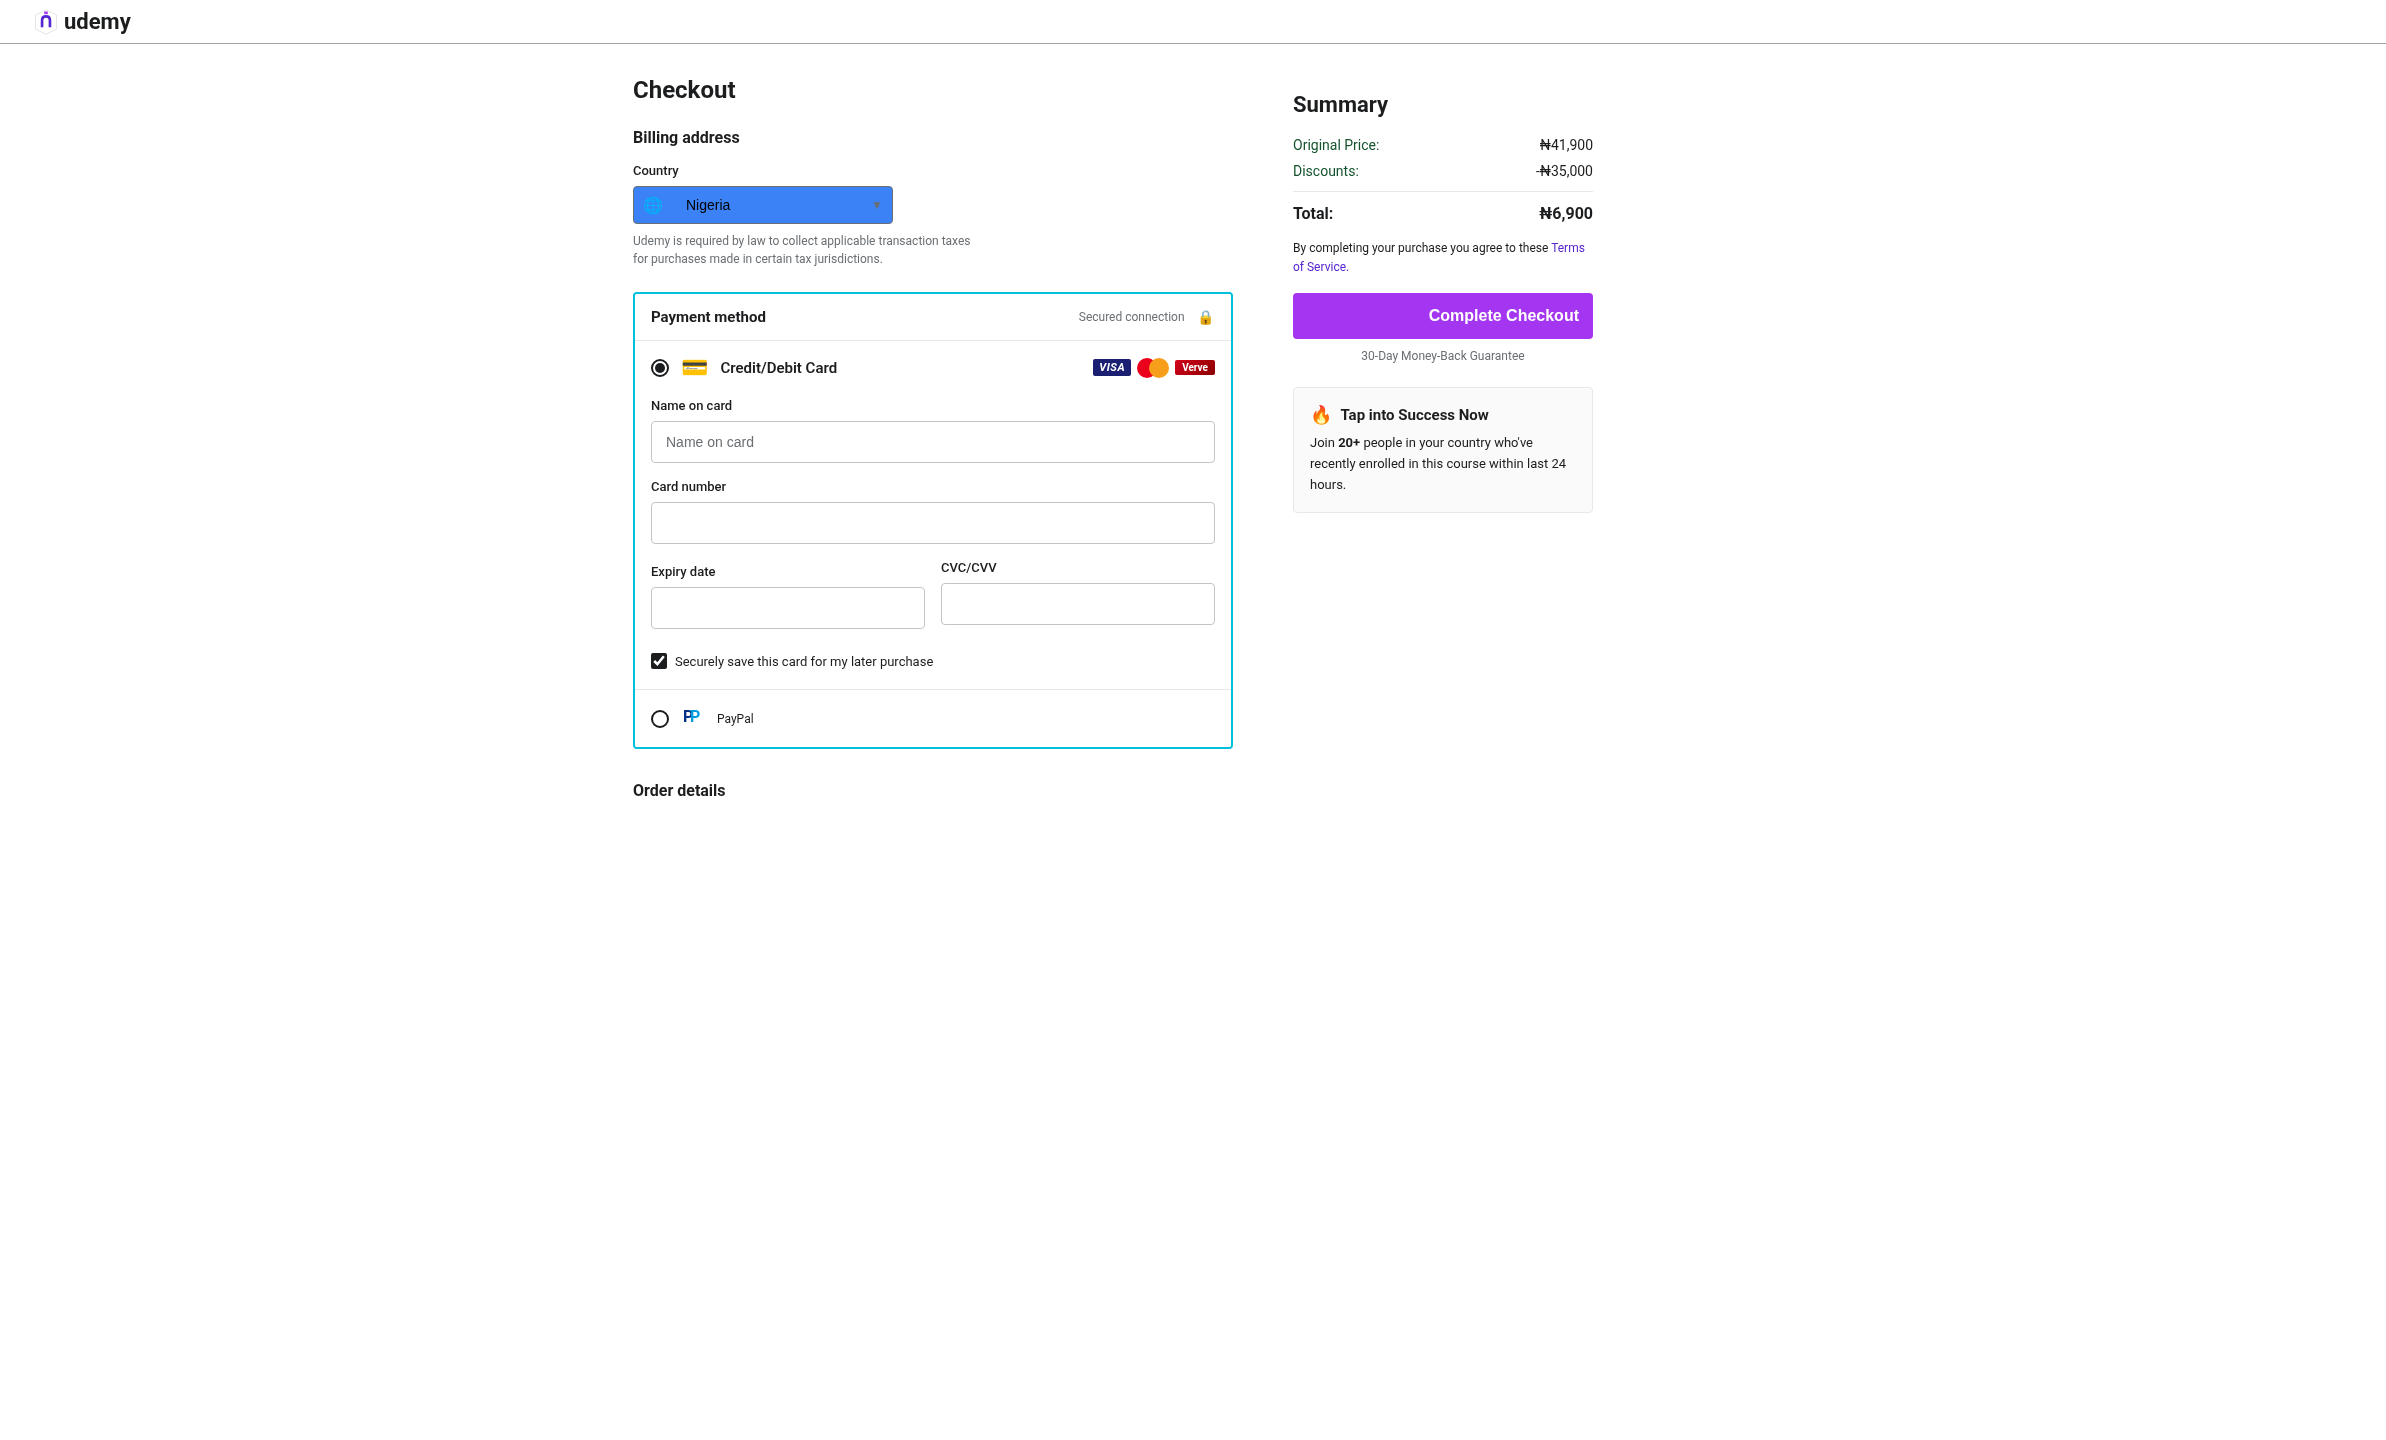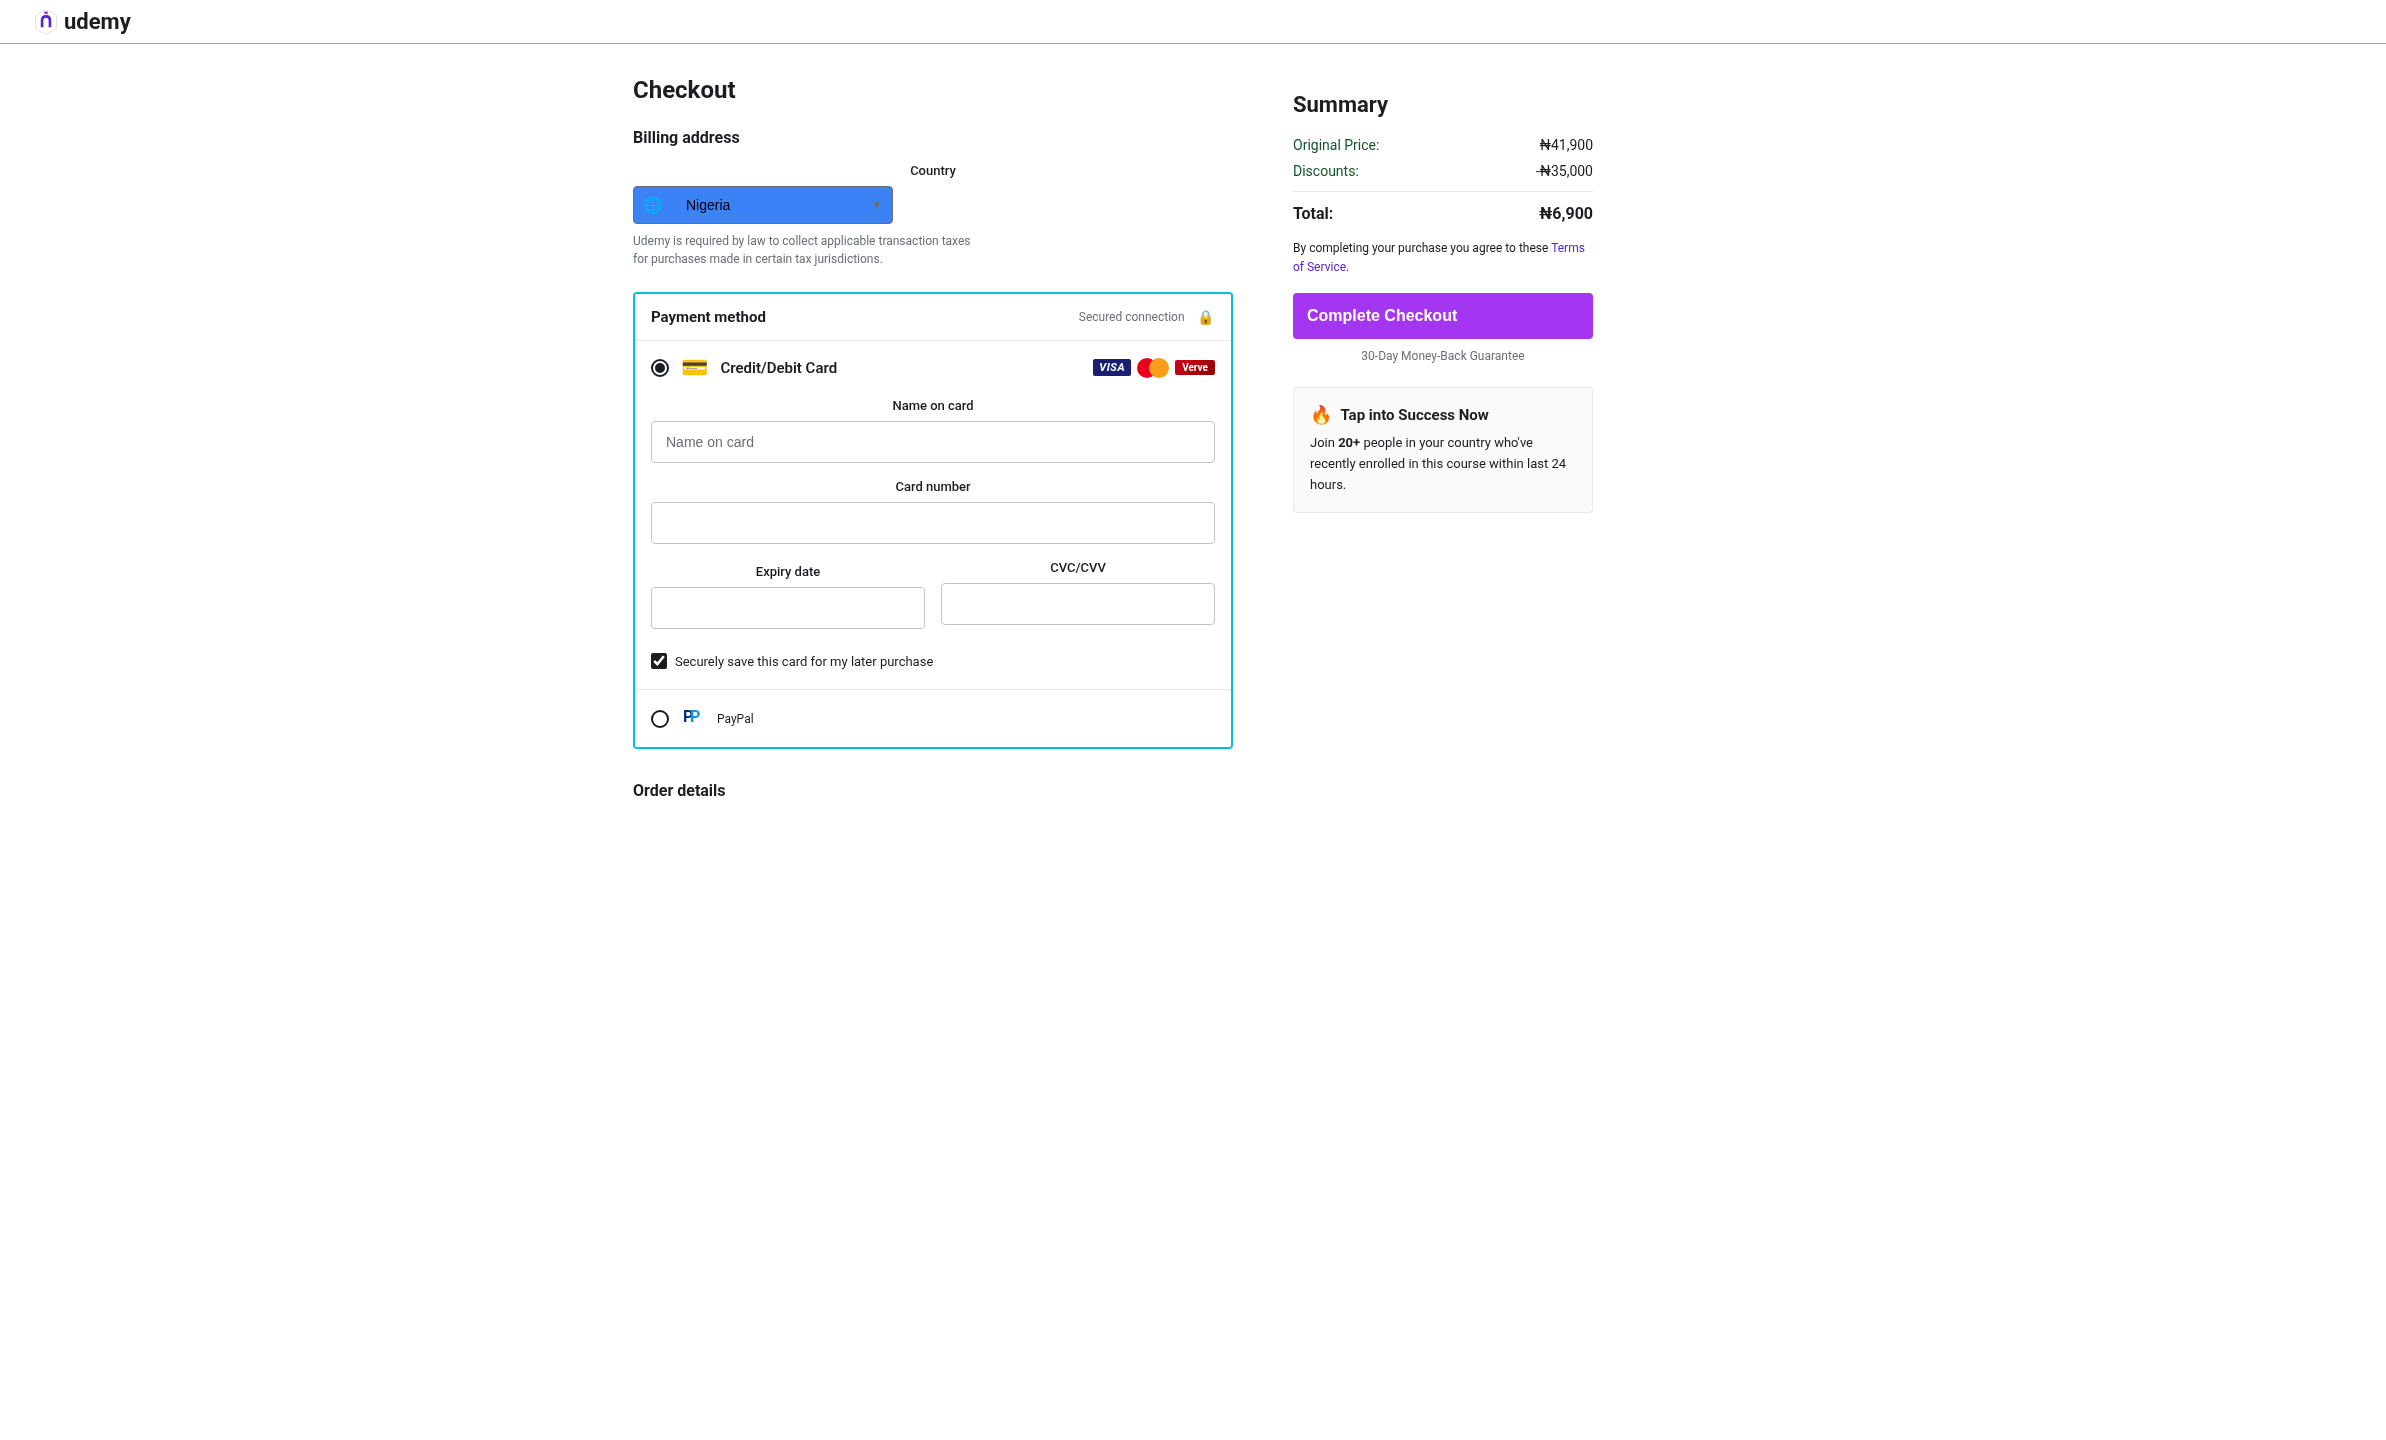--- a/index.html
+++ b/index.html
@@ -51,21 +51,20 @@
     .section-title {
       font-size: 16px;
       font-weight: 700;
       margin-bottom: 16px;
     }
     .field-label {
       font-size: 13px;
       font-weight: 500;
       margin-bottom: 8px;
       color: #1c1d1f;
-      text-align: center;
     }
     .tax-note {
       font-size: 12px;
       color: #6a6f73;
       margin-top: 8px;
       max-width: 340px;
       line-height: 1.5;
     }
     .payment-method-box {
       border: 2px solid #00c0de;
@@ -281,21 +280,21 @@
     .checkout-btn {
       width: 100%;
       background: #a435f0;
       color: #fff;
       border: none;
       border-radius: 4px;
       padding: 14px;
       font-size: 16px;
       font-weight: 700;
       cursor: pointer;
-      text-align: left;
+      text-align: right;
     }
     .money-back {
       text-align: center;
       font-size: 12px;
       color: #6a6f73;
       margin-top: 10px;
     }
     .promo-box {
       margin-top: 24px;
       border: 1px solid #e8e8e8;

